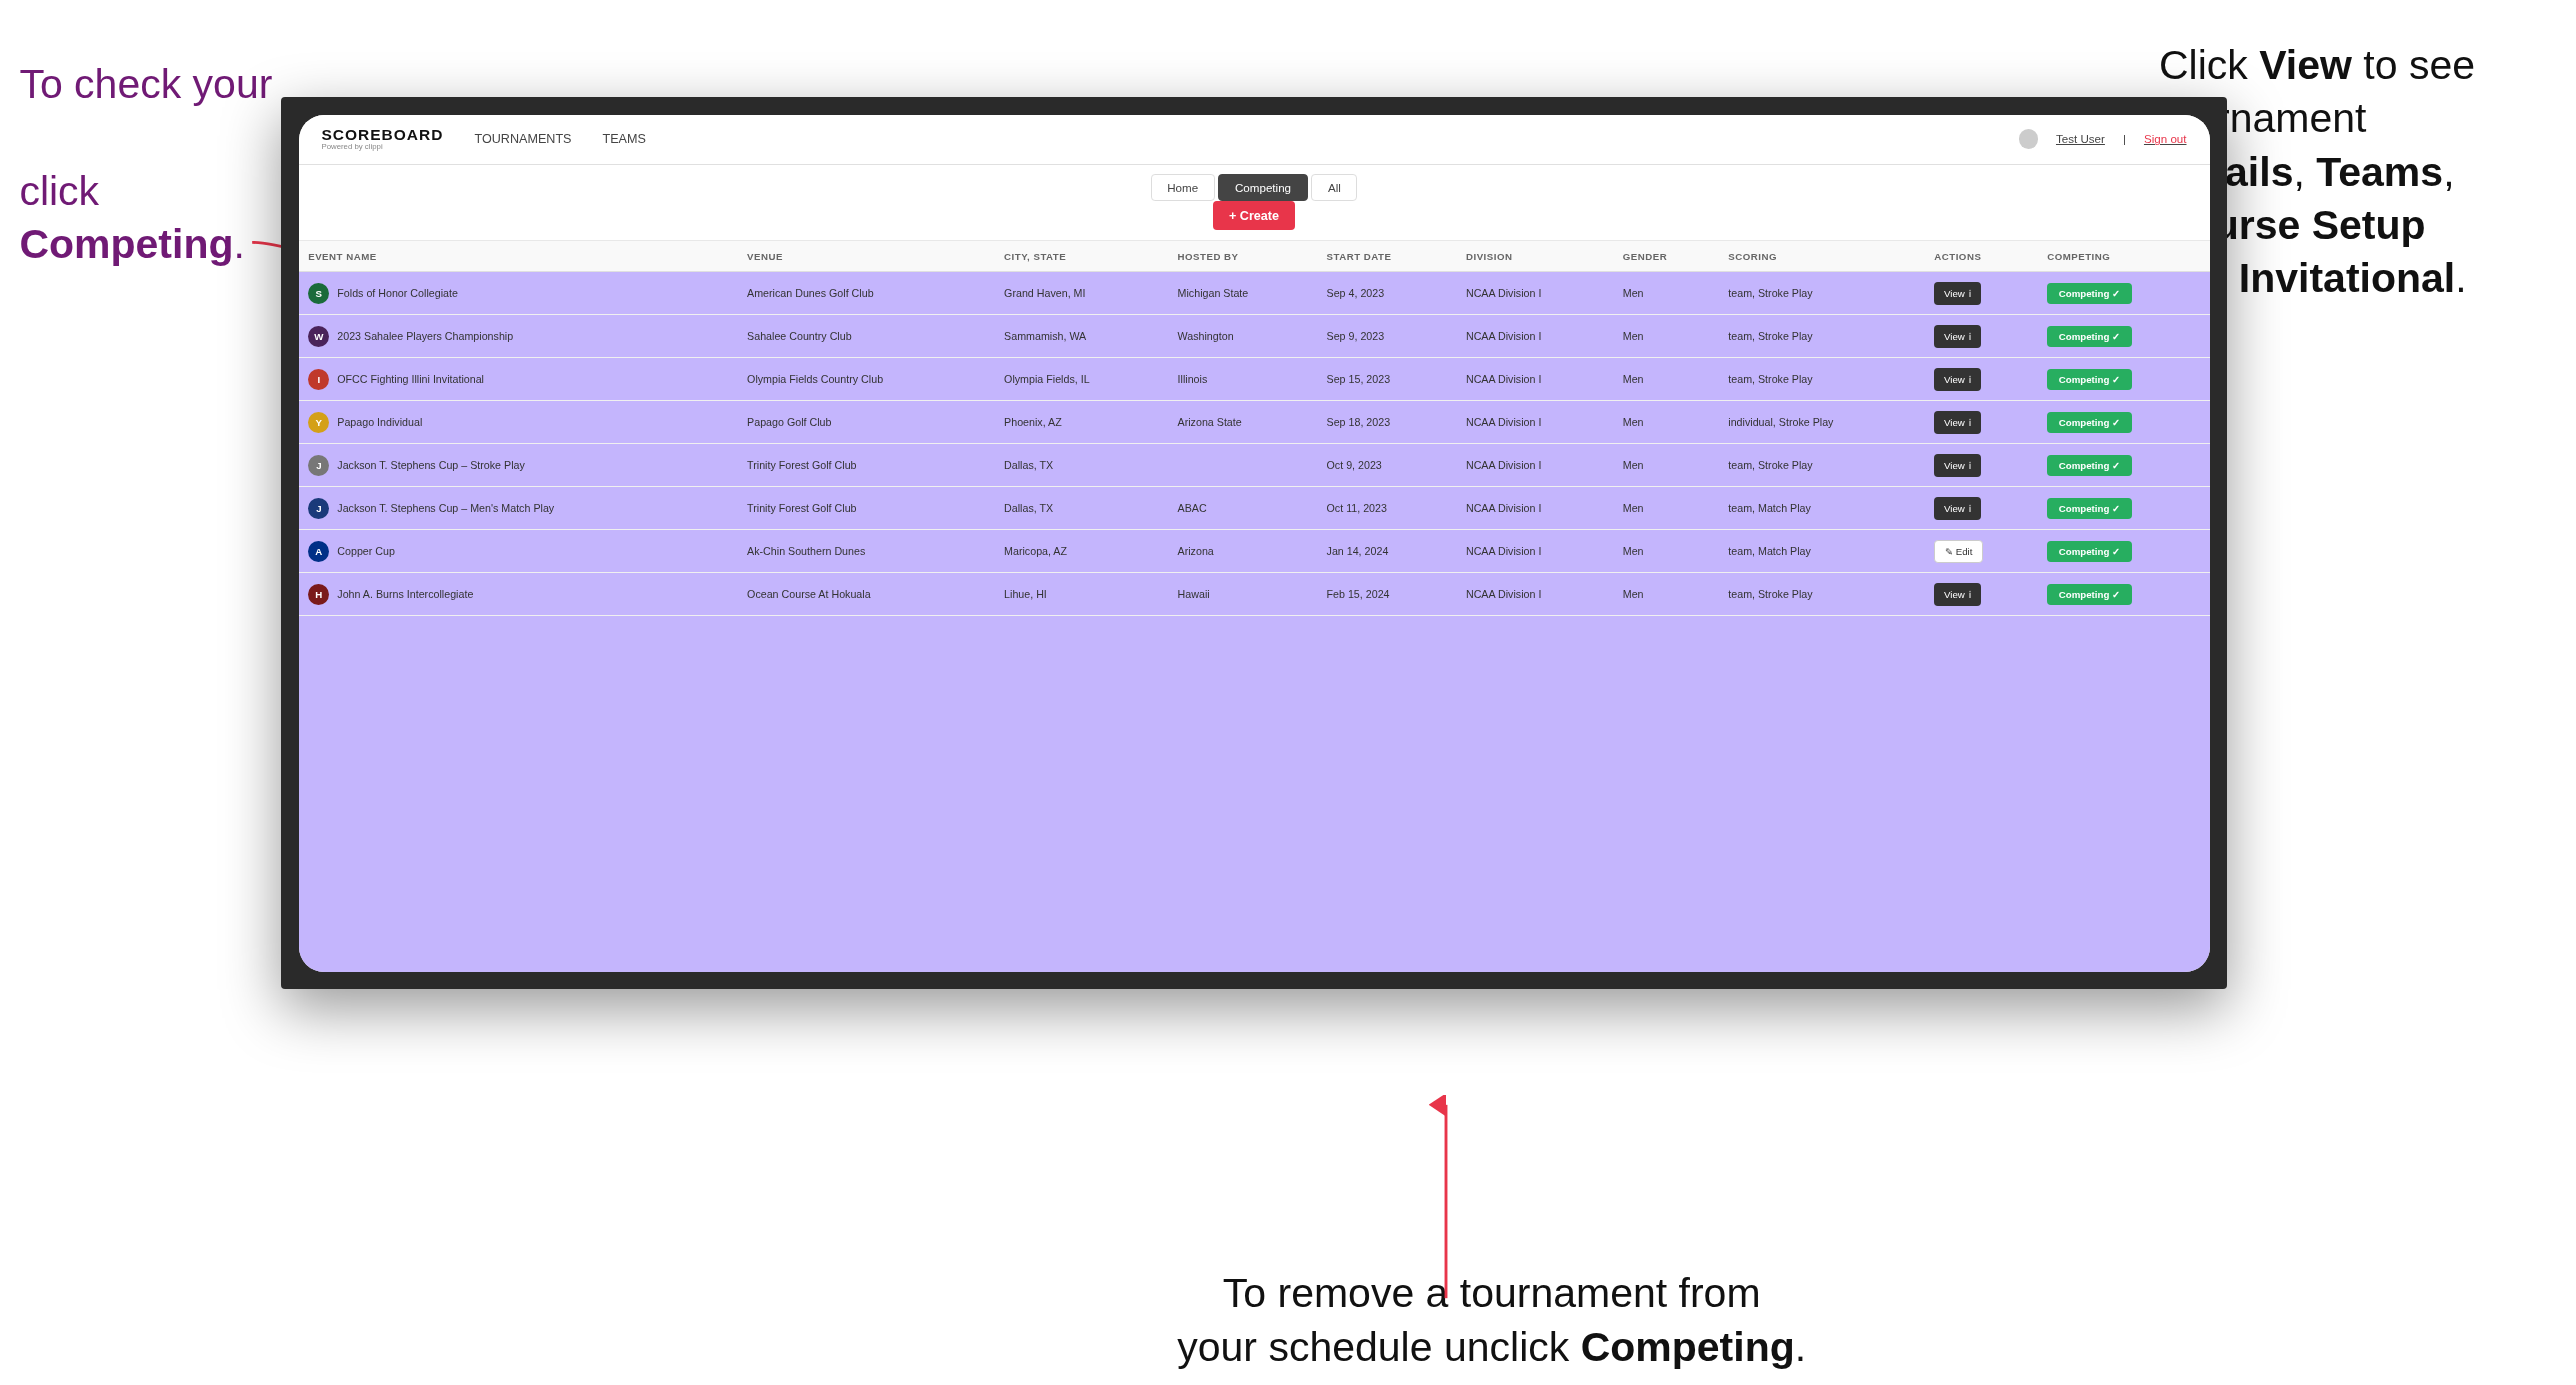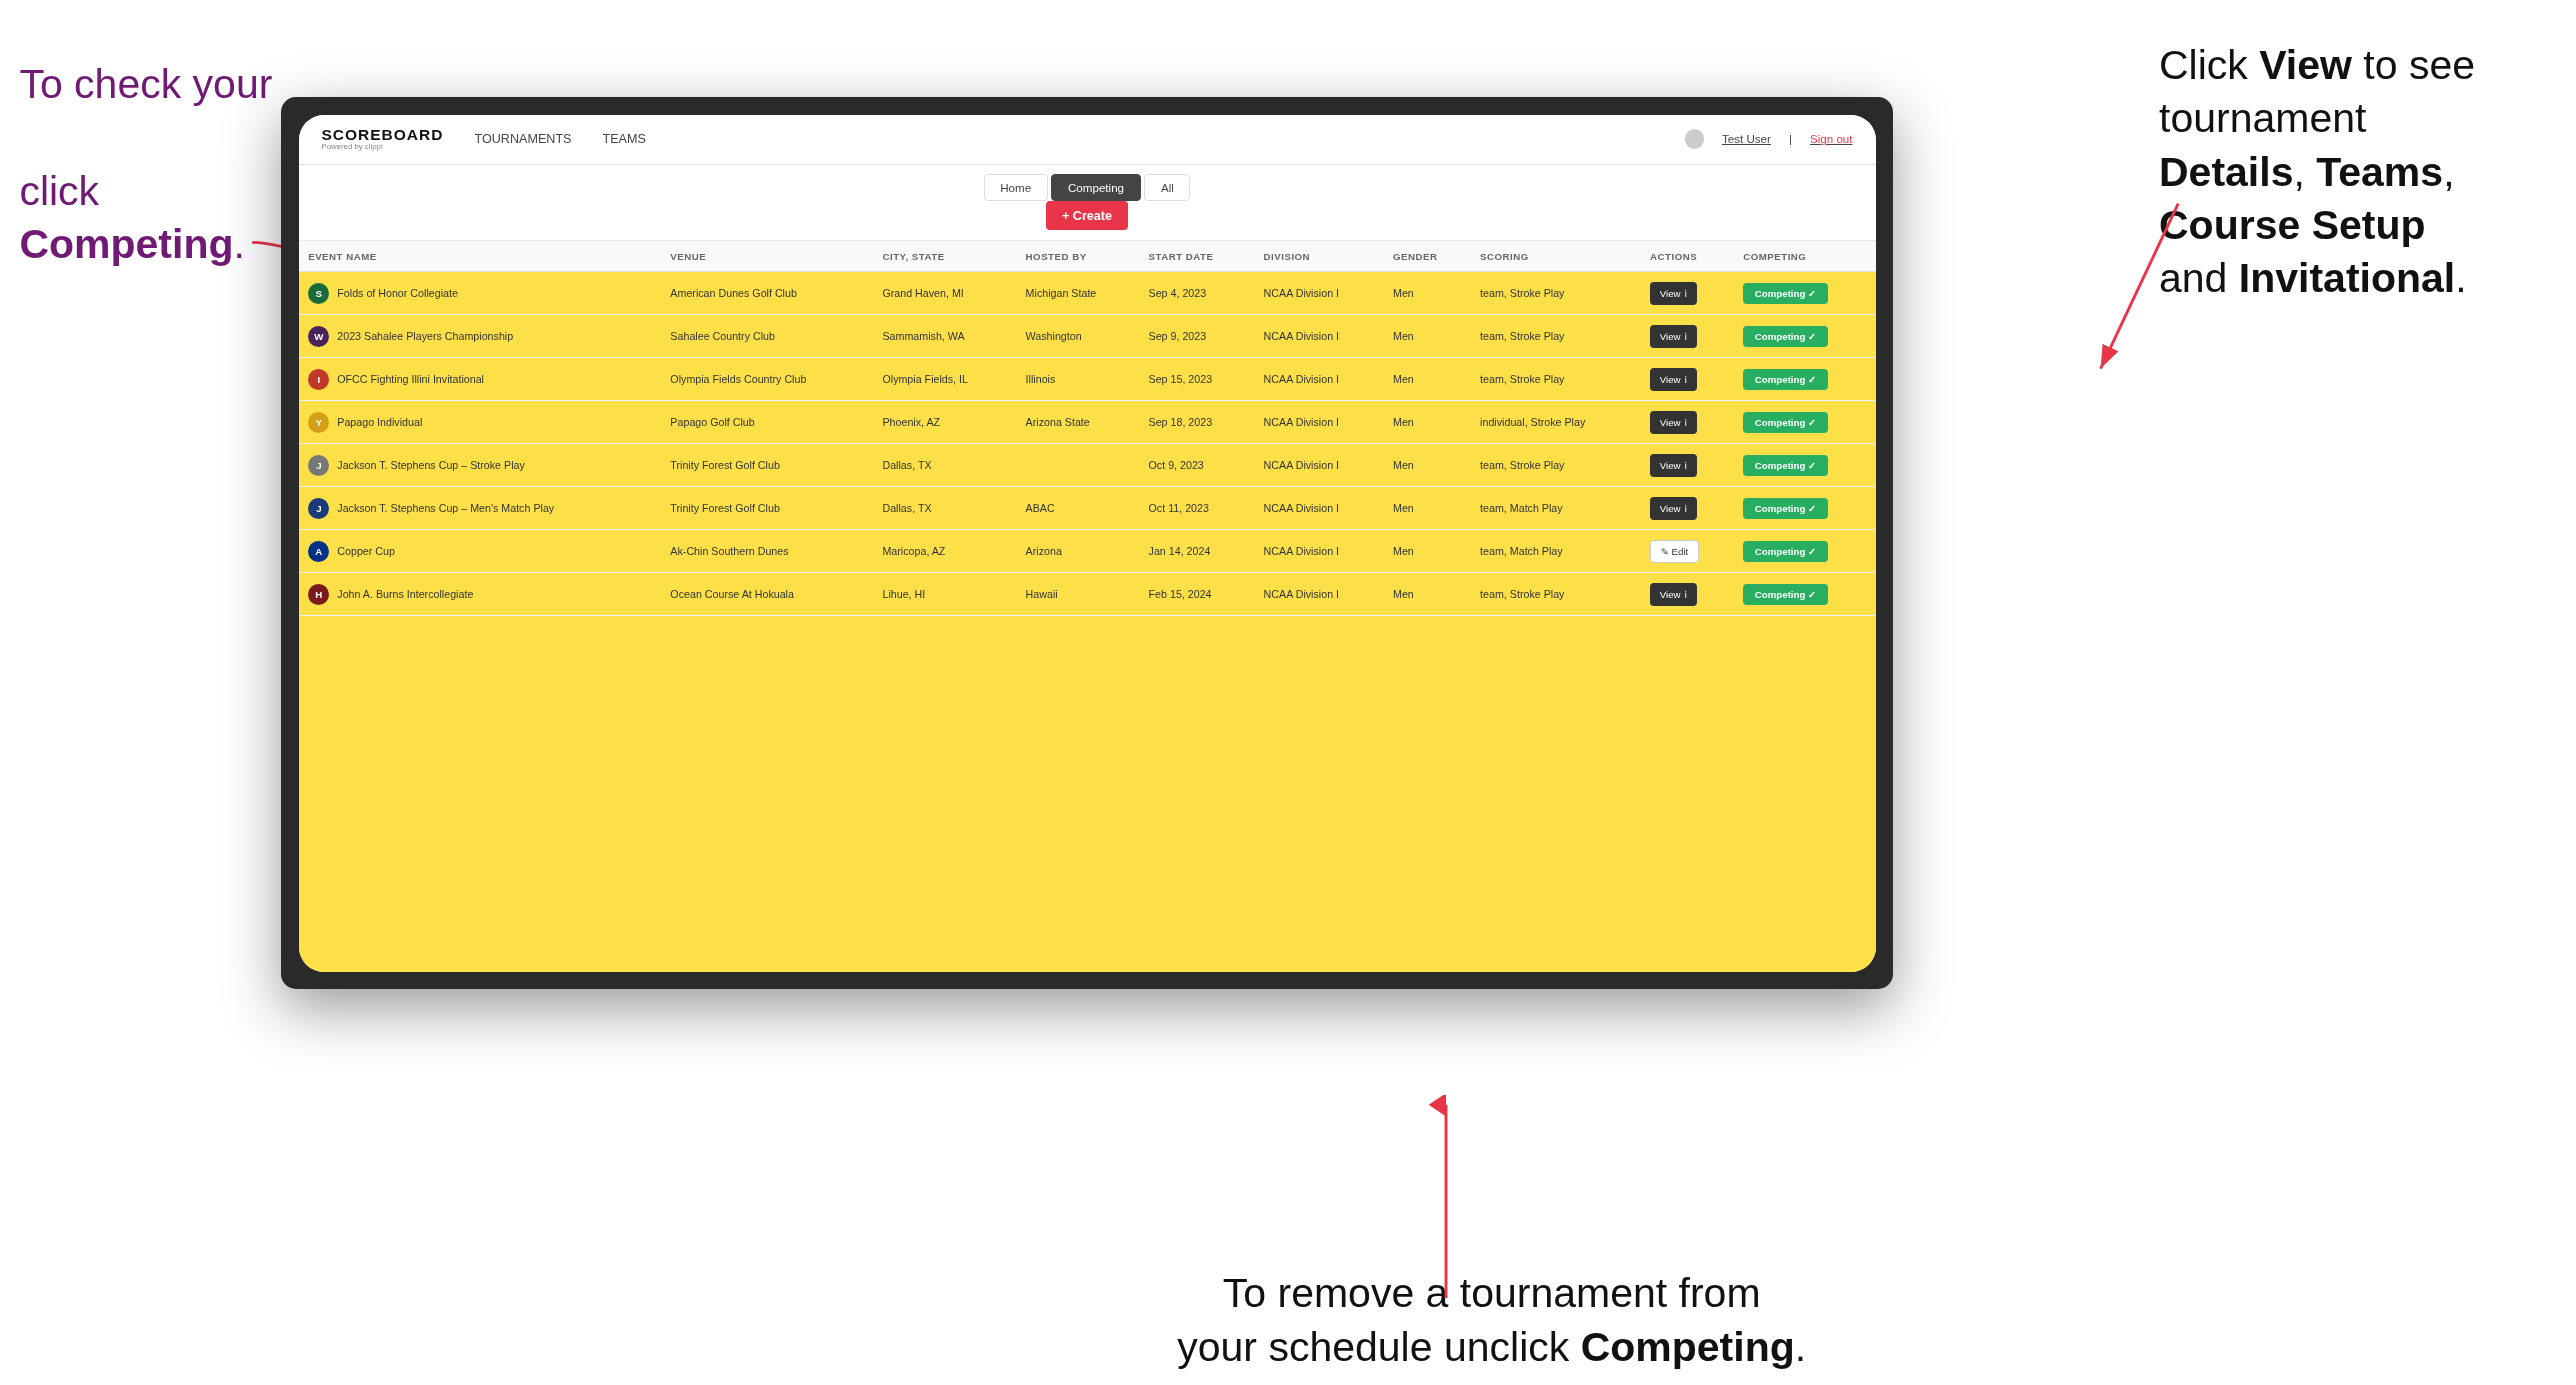--- a/index.html
+++ b/index.html
@@ -53,24 +53,24 @@
     .arrow-svg {
       position: absolute;
       pointer-events: none;
     }
 
     
     .tablet-frame {
       position: absolute;
       top: 97px;
       left: 281px;
-      width: 1612px;
+      width: 1946px;
       height: 892px;
       background: #2a2a2a;
-      border-radius: 15px;
+      border-radius: 4px;
       padding: 17.5px;
       box-shadow: 0 19.4px 58px rgba(0,0,0,0.4);
     }
     .tablet-screen {
       width: 100%;
       height: 100%;
       background: #f5f5f5;
       border-radius: 25px;
       overflow: hidden;
       display: flex;
@@ -169,21 +169,21 @@
       border-radius: 3.9px;
       font-size: 12.6px;
       font-weight: 600;
       cursor: pointer;
     }
 
     
     .table-container {
       flex: 1;
       overflow-y: auto;
-      background: #fde047;
+      background: #c4b5fd;
     }
     table {
       width: 100%;
       border-collapse: collapse;
       font-size: 10.7px;
     }
     thead tr {
       background: #f9f9f9;
       border-bottom: 1.9px solid #e0e0e0;
     }

